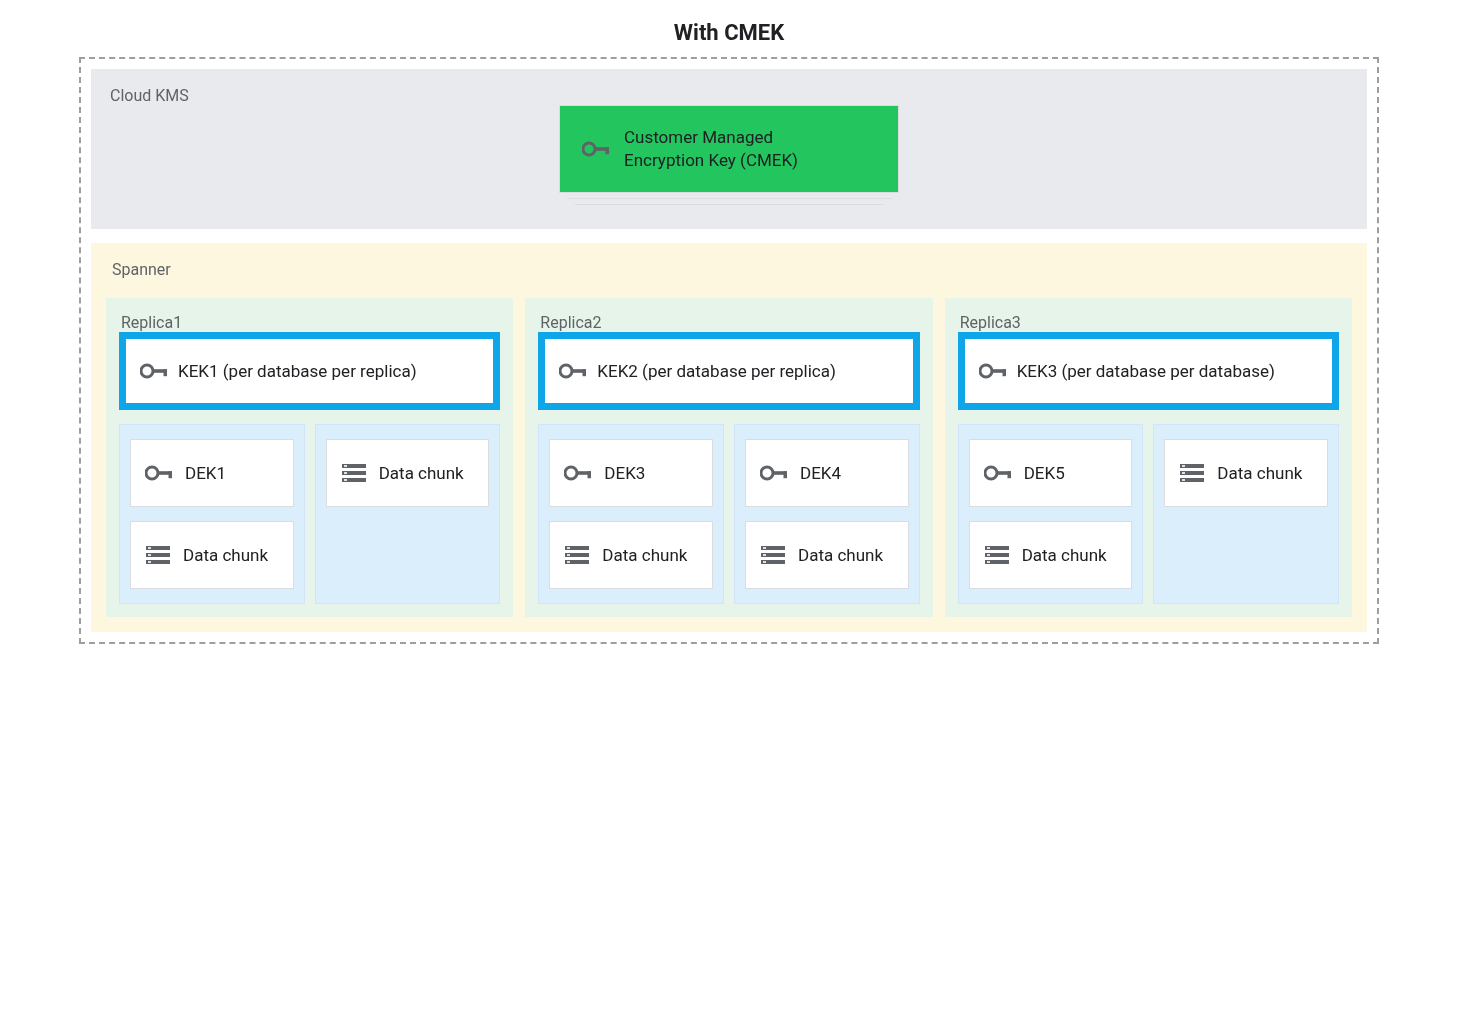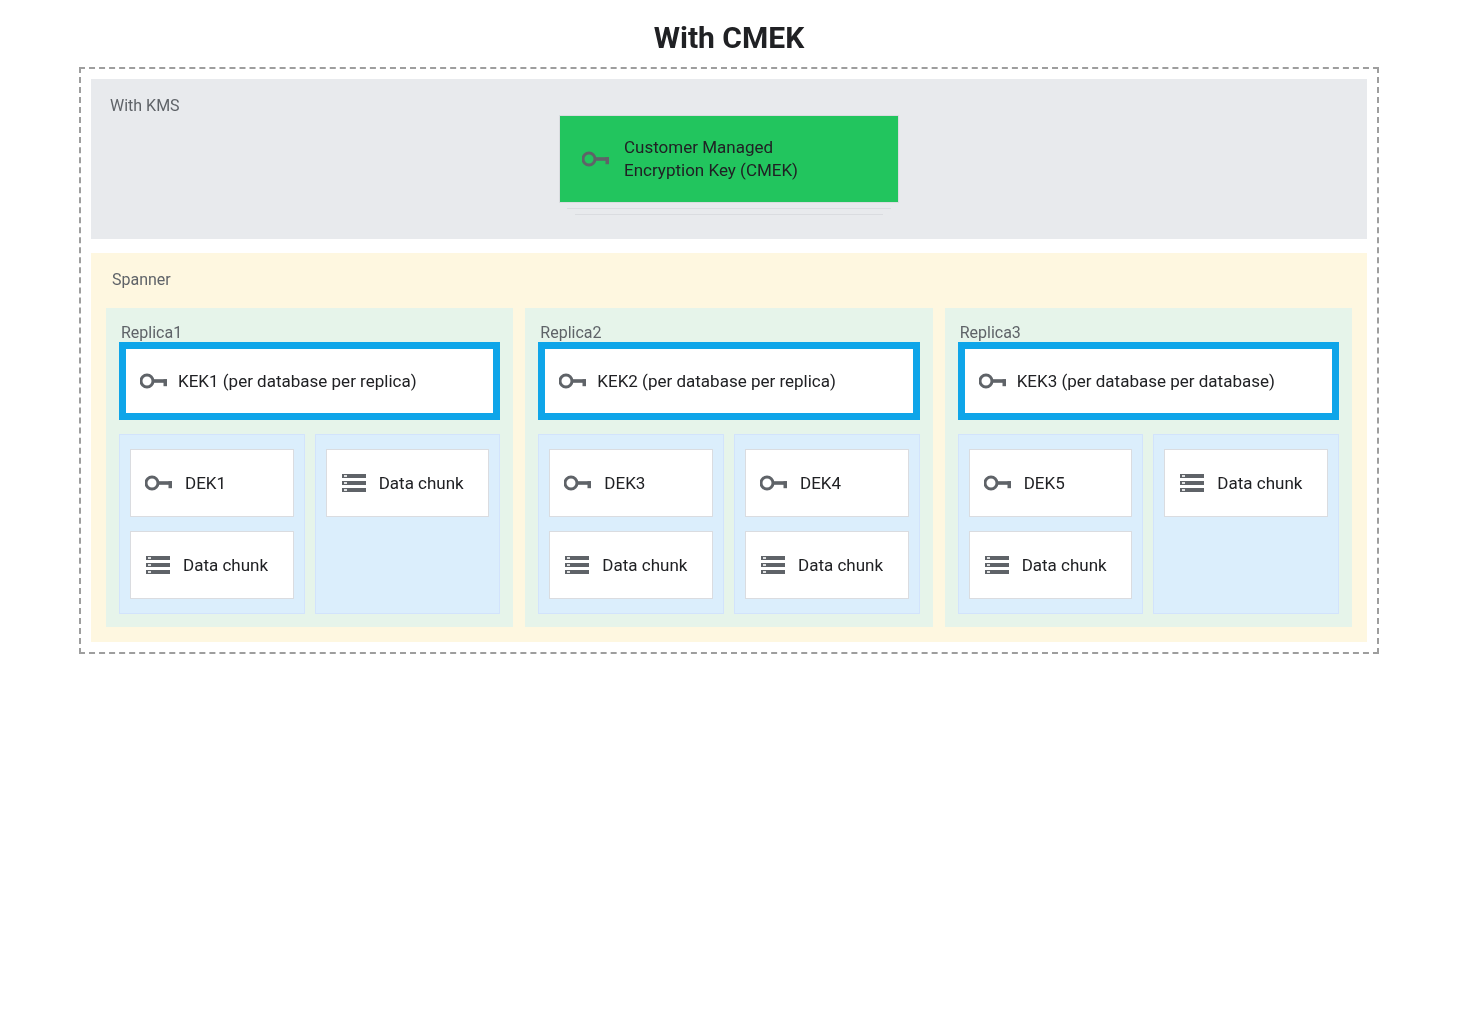--- a/index.html
+++ b/index.html
@@ -3,21 +3,21 @@
 <meta charset="utf-8">
 <style>
   * { box-sizing: border-box; margin: 0; padding: 0; }
   body {
     font-family: -apple-system, BlinkMacSystemFont, "Segoe UI", Roboto, Helvetica, Arial, sans-serif;
     background: #fff;
     padding: 20px;
   }
   .diagram-title {
     text-align: center;
-    font-size: 30px;
+    font-size: 22px;
     font-weight: 700;
     color: #202124;
     margin-bottom: 12px;
   }
   .diagram-container {
     border: 2px dashed #9e9e9e;
     padding: 10px;
     width: 1300px;
     margin: 0 auto;
   }
@@ -145,21 +145,21 @@
   }
 </style>
 </head>
 <body>
 
 <div class="diagram-title">With CMEK</div>
 
 <div class="diagram-container">
 
   <div class="kms-box">
-    <div class="section-label">With KMS</div>
+    <div class="section-label">Cloud KMS</div>
     <div class="cmek-card-wrapper">
       <div class="cmek-card">
         <span class="key-icon">
           <svg width="28" height="16" viewBox="0 0 28 16">
             <circle cx="7" cy="8" r="6" fill="none" stroke="#5f6368" stroke-width="3"></circle>
             <rect x="12" y="6.2" width="15" height="3.6" fill="#5f6368"></rect>
             <rect x="23.5" y="6.2" width="3.5" height="7" fill="#5f6368"></rect>
           </svg>
         </span>
         <div class="cmek-text">

